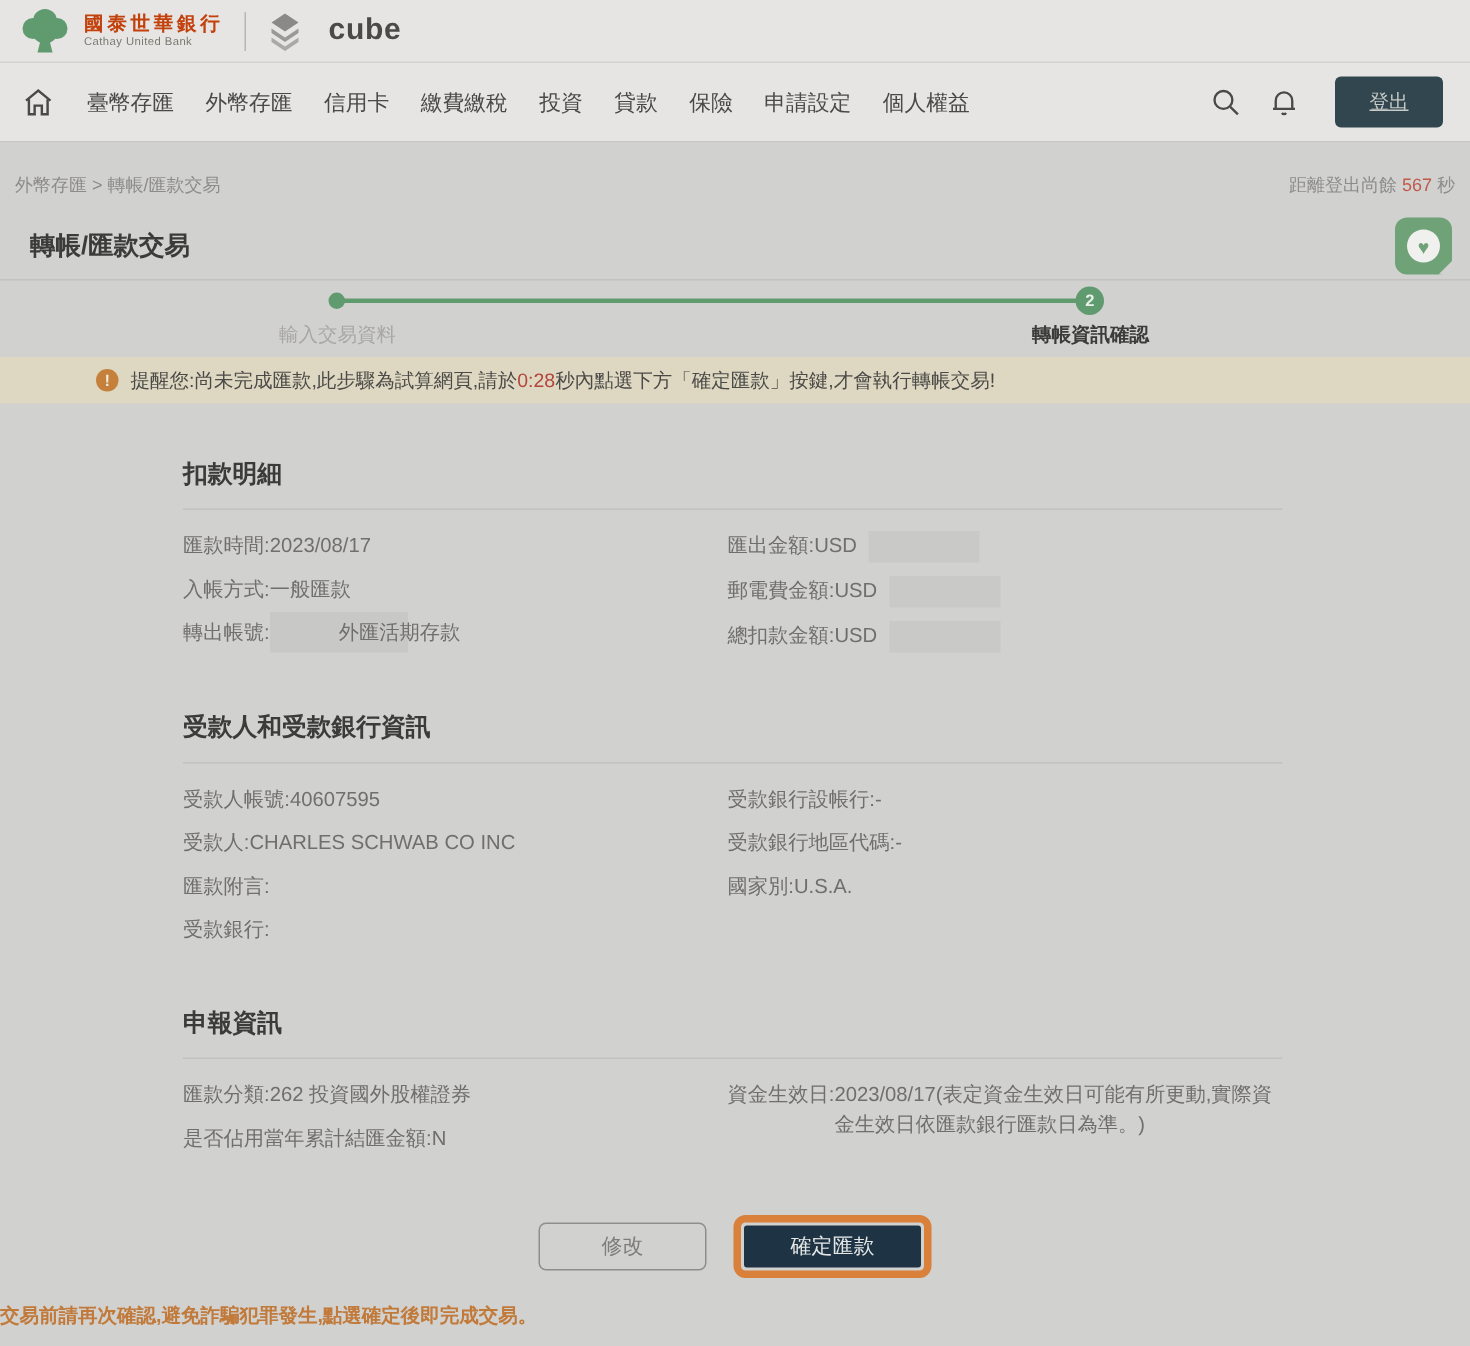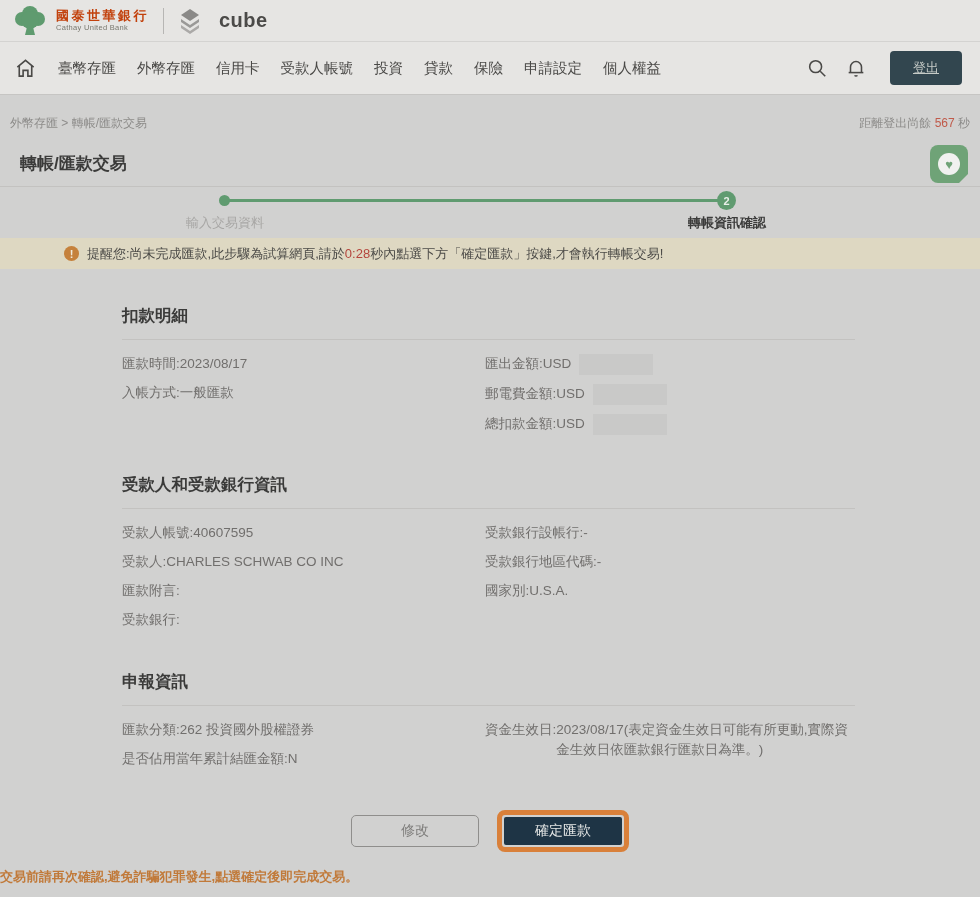--- a/index.html
+++ b/index.html
@@ -112,21 +112,21 @@
     background:rgba(0,0,0,0.045);
   }
   .pad-46 { padding-left:46px; position:relative; }
   .redact-inline {
     display:inline-block; width:74px; height:21px; vertical-align:middle;
     background:rgba(0,0,0,0.035); margin-left:8px;
   }
   
   .actions { margin-top:36px; display:flex; justify-content:center; align-items:center; gap:18px; }
   .modify-btn {
-    width:128px; height:32px; background:transparent; border:1px solid #8f8e8c;
+    width:112px; height:32px; background:transparent; border:1px solid #8f8e8c;
     border-radius:5px; color:#7e7d7b; font-size:14px; cursor:pointer; font-family:inherit;
   }
   .confirm-ring {
     border:5px solid #d9803a; border-radius:8px; padding:2px; display:inline-block;
   }
   .confirm-btn {
     width:118px; height:28px; background:#1e3445; border:none; border-radius:2px;
     color:#e5e7e6; font-size:14px; cursor:pointer; display:block; font-family:inherit;
   }
   .footer-note {
@@ -169,21 +169,21 @@
 <div class="nav">
   <span class="nav-item">
     <svg width="23" height="23" viewBox="0 0 24 24" fill="none" stroke="#4a4947" stroke-width="1.7">
       <path d="M3.5 10.5 L12 3.5 L20.5 10.5"></path>
       <path d="M5.5 9.5 V20 H9.5 V14 H14.5 V20 H18.5 V9.5"></path>
     </svg>
   </span>
   <span class="nav-item">臺幣存匯</span>
   <span class="nav-item">外幣存匯</span>
   <span class="nav-item">信用卡</span>
-  <span class="nav-item">受款人帳號</span>
+  <span class="nav-item">繳費繳稅</span>
   <span class="nav-item">投資</span>
   <span class="nav-item">貸款</span>
   <span class="nav-item">保險</span>
   <span class="nav-item">申請設定</span>
   <span class="nav-item">個人權益</span>
   <div class="nav-right">
     <span>
       <svg width="22" height="22" viewBox="0 0 24 24" fill="none" stroke="#4a4947" stroke-width="1.7">
         <circle cx="10.5" cy="10.5" r="6.5"></circle>
         <line x1="15.5" y1="15.5" x2="21" y2="21"></line>
@@ -235,20 +235,27 @@
   <div class="detail-cols">
     <div class="detail-left">
       <div class="drow">
         <span class="dlabel">匯款時間:</span>
         <span class="dvalue">2023/08/17</span>
       </div>
       <div class="drow">
         <span class="dlabel">入帳方式:</span>
         <span class="dvalue">一般匯款</span>
       </div>
+      <div class="drow">
+        <span class="dlabel">轉出帳號:</span>
+        <span class="val-wrap">
+          <span class="redact-under"></span>
+          <span class="dvalue pad-46" style="display:inline-block;">外匯活期存款</span>
+        </span>
+      </div>
     </div>
     <div class="detail-right">
       <div class="drow">
         <span class="dlabel">匯出金額:</span>
         <span>USD</span>
         <span class="redact-inline"></span>
       </div>
       <div class="drow">
         <span class="dlabel">郵電費金額:</span>
         <span>USD</span>

